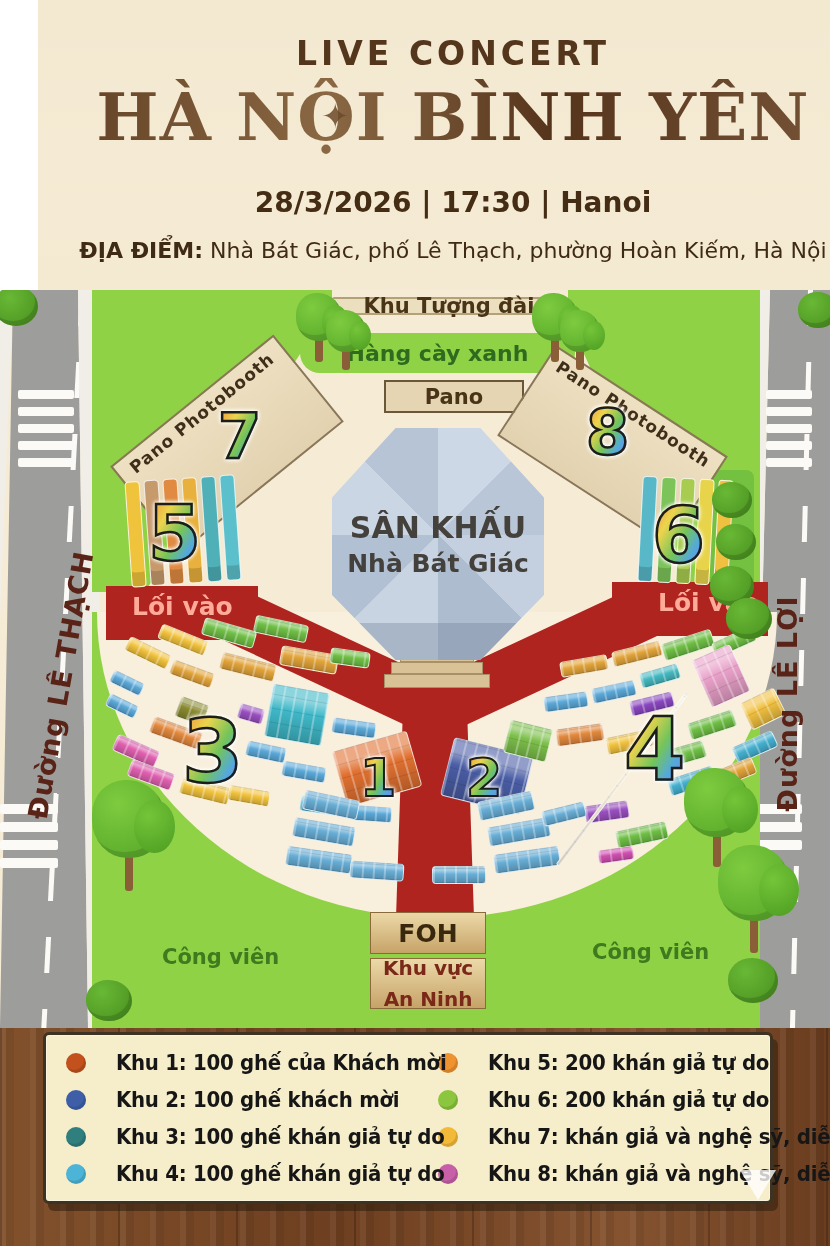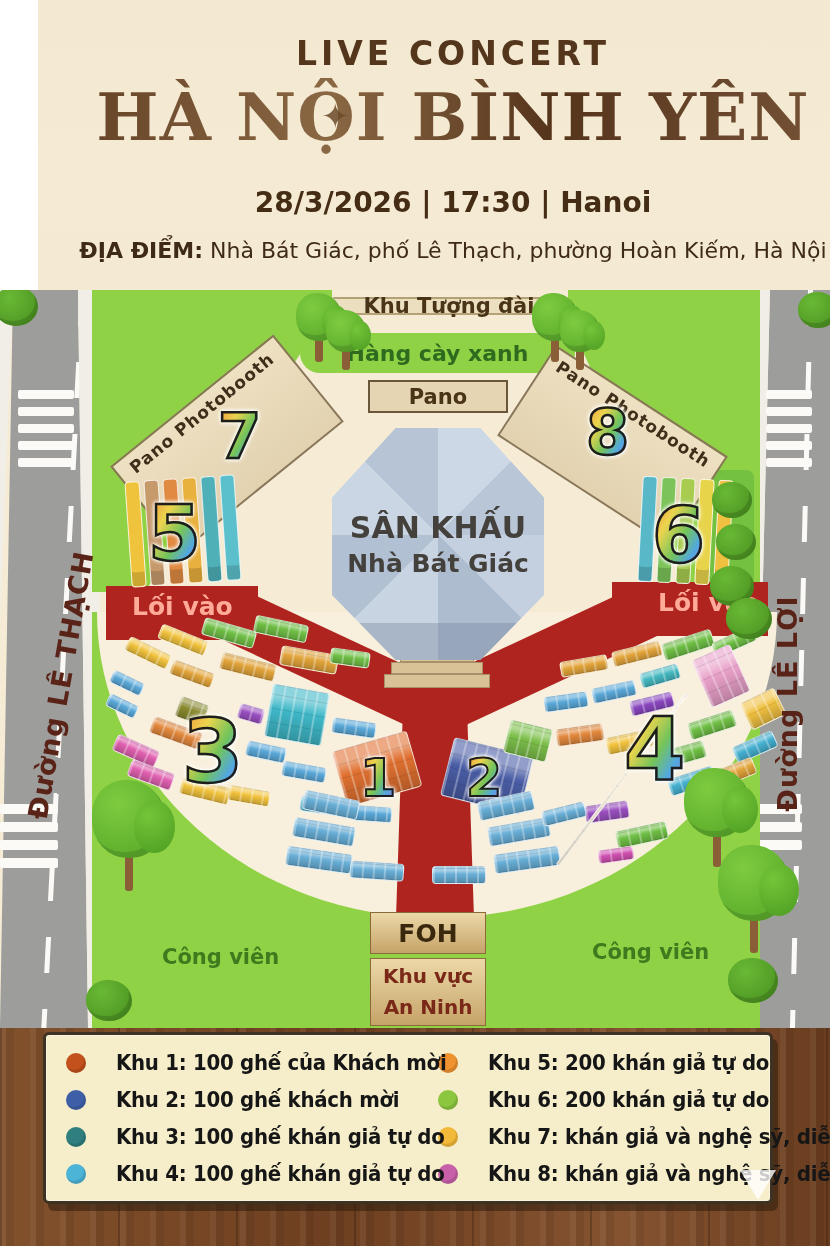--- a/index.html
+++ b/index.html
@@ -41,21 +41,21 @@
   .armR1{left:612px;top:292px;width:156px;height:54px;}
   .armR2{left:385px;top:292px;width:260px;height:54px;transform:rotate(-25deg);transform-origin:right top;}
   .trunk{left:396px;top:394px;width:78px;height:234px;clip-path:polygon(10% 0,90% 0,100% 100%,0 100%);}
   .entrance{position:absolute;font-size:25px;font-weight:600;color:#ffab9a;}
   .entL{left:132px;top:302px;}
   .entR{left:658px;top:298px;}
   
   .banner{position:absolute;display:flex;align-items:center;justify-content:center;box-sizing:border-box;}
   .monument{left:330px;top:7px;width:238px;height:18px;background:#ecdfc0;border:2px solid #b3a278;border-radius:5px;font-size:21px;font-weight:600;color:#4a3418;}
   .treesrow{left:300px;top:43px;width:275px;height:40px;background:#8fd245;border-radius:20px;font-size:22px;font-weight:600;color:#2f6b1f;}
-  .panobox{left:368px;top:90px;width:140px;height:33px;background:#e5d5b2;border:2px solid #6a5638;font-size:21px;font-weight:600;color:#4a3418;}
+  .panobox{left:384px;top:90px;width:140px;height:33px;background:#e5d5b2;border:2px solid #6a5638;font-size:21px;font-weight:600;color:#4a3418;}
   
   .booth{position:absolute;background:linear-gradient(180deg,#eee0c2,#e2d2b0);border:2px solid #8a7658;box-sizing:border-box;}
   .booth7{left:122px;top:98px;width:210px;height:112px;transform:rotate(-39deg);}
   .booth8{left:510px;top:102px;width:205px;height:108px;transform:rotate(33deg);}
   .booth .blabel{position:absolute;top:4px;left:0;width:100%;text-align:center;font-size:17px;letter-spacing:1px;color:#3f2f1a;font-weight:600;}
   
   .stage{left:332px;top:138px;width:212px;height:232px;clip-path:polygon(30% 0,70% 0,100% 30%,100% 72%,70% 100%,30% 100%,0 72%,0 30%);
     background:conic-gradient(from 0deg at 50% 46%,#cdd8e6 0 45deg,#b9c6d8 0 90deg,#c4d0e0 0 135deg,#aebcd0 0 180deg,#c8d4e2 0 225deg,#b2c0d4 0 270deg,#cbd6e4 0 315deg,#b6c4d6 0 360deg);
     display:flex;flex-direction:column;align-items:center;justify-content:center;}
   .stage:after{content:"";position:absolute;bottom:0;left:6%;right:6%;height:16%;background:rgba(110,125,150,.35);}
@@ -82,21 +82,21 @@
   .zn8{left:586px;top:112px;font-size:62px;}
   .zn5{left:148px;top:206px;font-size:76px;}
   .zn6{left:652px;top:208px;font-size:76px;}
   .zn3{left:182px;top:418px;font-size:88px;}
   .zn4{left:624px;top:416px;font-size:88px;}
   .zn1{left:360px;top:462px;font-size:52px;-webkit-text-stroke:2px #1d1d1d;}
   .zn2{left:466px;top:462px;font-size:52px;-webkit-text-stroke:2px #1d1d1d;}
   
   .goldbox{position:absolute;left:370px;width:116px;background:linear-gradient(180deg,#ecd9a8,#c6a368);border:1px solid #8a6a3a;box-sizing:border-box;display:flex;flex-direction:column;align-items:center;justify-content:center;}
   .foh{top:622px;height:42px;font-size:25px;font-weight:800;color:#3a280e;}
-  .secu{top:668px;height:68px;font-size:20px;font-weight:bold;color:#7a2818;line-height:1.25;gap:6px;}
+  .secu{top:668px;height:51px;font-size:20px;font-weight:bold;color:#7a2818;line-height:1.25;gap:6px;}
   .parklabel{position:absolute;font-size:21px;font-weight:600;color:#3f7a1e;}
   .pkL{left:162px;top:655px;}
   .pkR{left:592px;top:650px;}
   
   .tree{position:absolute;}
   .tree .tk{position:absolute;left:calc(50% - 4px);bottom:0;width:8px;height:52%;background:#8a5f38;border-radius:3px;}
   .tree .c1{position:absolute;top:0;left:0;width:100%;height:70%;background:radial-gradient(circle at 35% 30%,#7ecb3f,#53a527);border-radius:46% 54% 50% 50%;box-shadow:inset -4px -6px 0 rgba(0,0,0,.12);}
   .tree .c2{position:absolute;top:18%;right:-12%;width:55%;height:48%;background:radial-gradient(circle at 35% 30%,#74c538,#4c9c22);border-radius:50%;}
   .bush{position:absolute;background:radial-gradient(circle at 35% 30%,#69b835,#478f1e);border-radius:48% 52% 50% 50%;box-shadow:inset -3px -5px 0 rgba(0,0,0,.14);}
   

